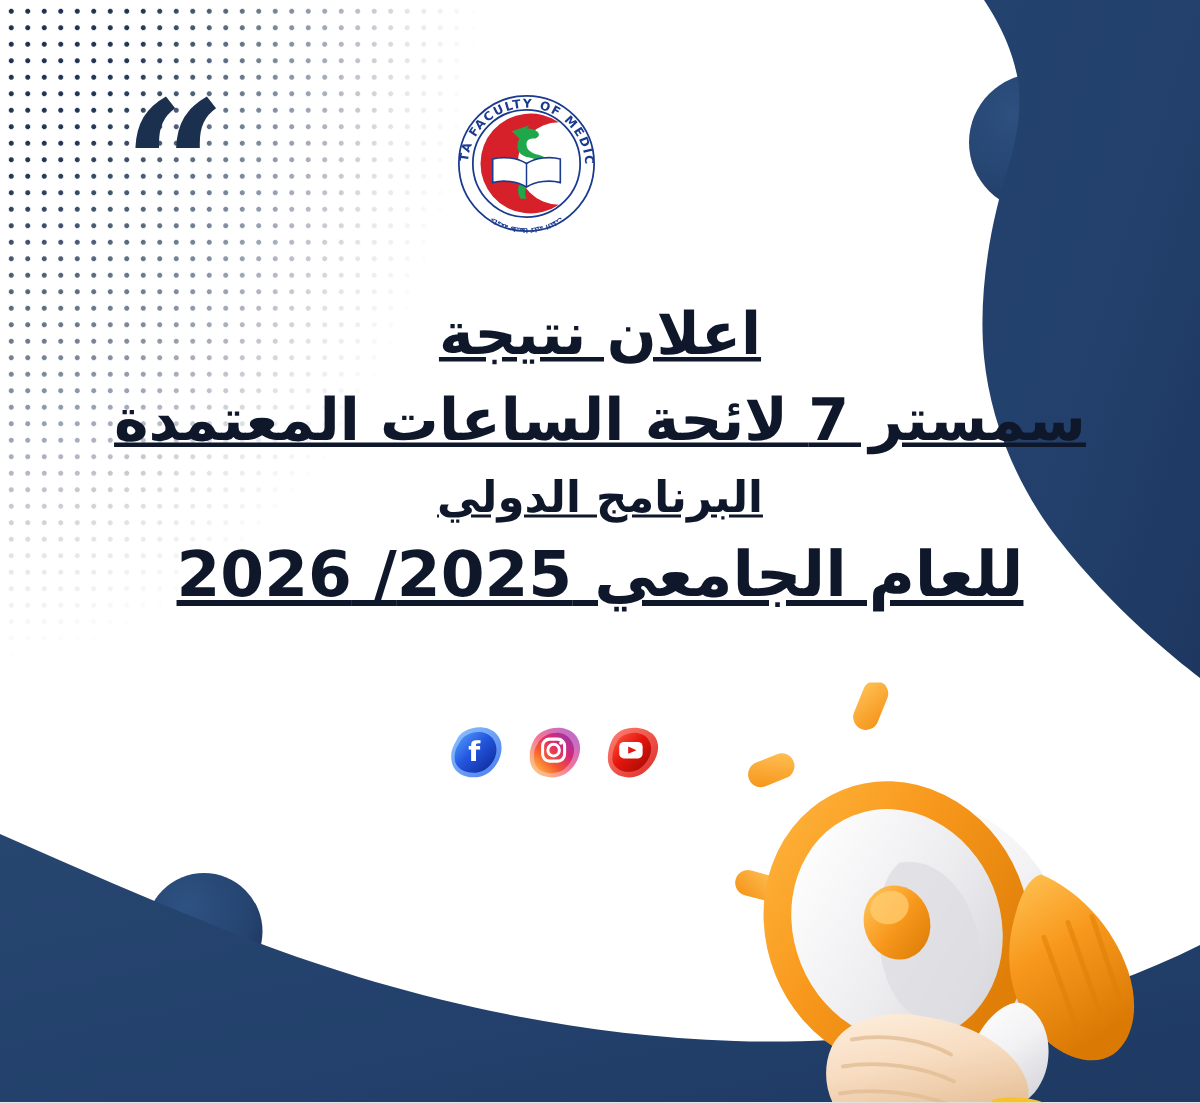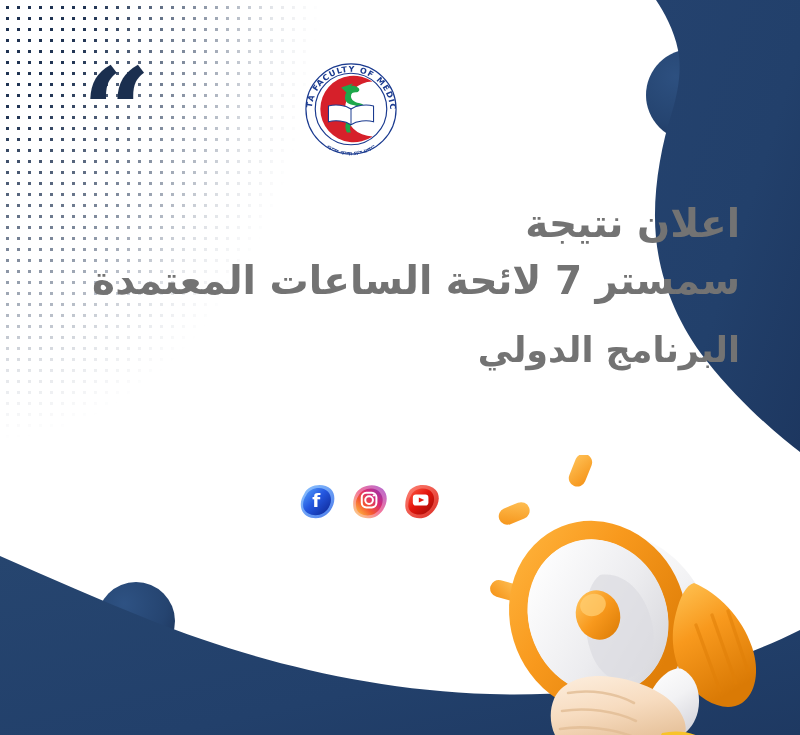--- a/index.html
+++ b/index.html
@@ -62,33 +62,35 @@
     letter-spacing: -4px;
     user-select: none;
   }
 
   
   .headline {
     position: absolute;
     left: 0;
     right: 0;
     top: 196px;
+    text-align: center;
     direction: rtl;
-    color: #737373;
+    color: #0f172a;
     font-weight: 800;
     font-size: 40px;
     line-height: 1.46;
     letter-spacing: 0px;
     padding: 0 60px;
     box-sizing: border-box;
+    text-decoration: underline;
   }
   .headline .ln { display: block; white-space: nowrap; }
   .headline .ln-1 { font-size: 39px; }
   .headline .ln-2 { font-size: 39px; }
-  .headline .ln-3 { font-size: 35px; margin-top: 15px; }
+  .headline .ln-3 { font-size: 29px; }
   .headline .ln-4 { font-size: 42px; }
 
   
   .logo-wrap {
     position: absolute;
     left: 302px;
     top: 60px;
     width: 98px;
     height: 98px;
   }
@@ -225,20 +227,21 @@
                  C 66 45, 56 46, 50 50 Z"></path>
         <line x1="50" y1="50" x2="50" y2="66" stroke="#1a3a8f" stroke-width="1"></line>
       </g>
     </svg>
   </div>
 
   <div class="headline">
     <span class="ln ln-1">اعلان نتيجة</span>
     <span class="ln ln-2">سمستر 7 لائحة الساعات المعتمدة</span>
     <span class="ln ln-3">البرنامج الدولي</span>
+    <span class="ln ln-4">للعام الجامعي 2025/ 2026</span>
   </div>
 
   <div class="social-row">
 
     <div class="social-badge">
       <svg viewBox="0 0 48 48" width="44" height="44" aria-hidden="true">
         <defs>
           <linearGradient id="fbBlob" x1="0" y1="0" x2="1" y2="1">
             <stop offset="0%" stop-color="#59a6ff"></stop>
             <stop offset="45%" stop-color="#2457e0"></stop>

